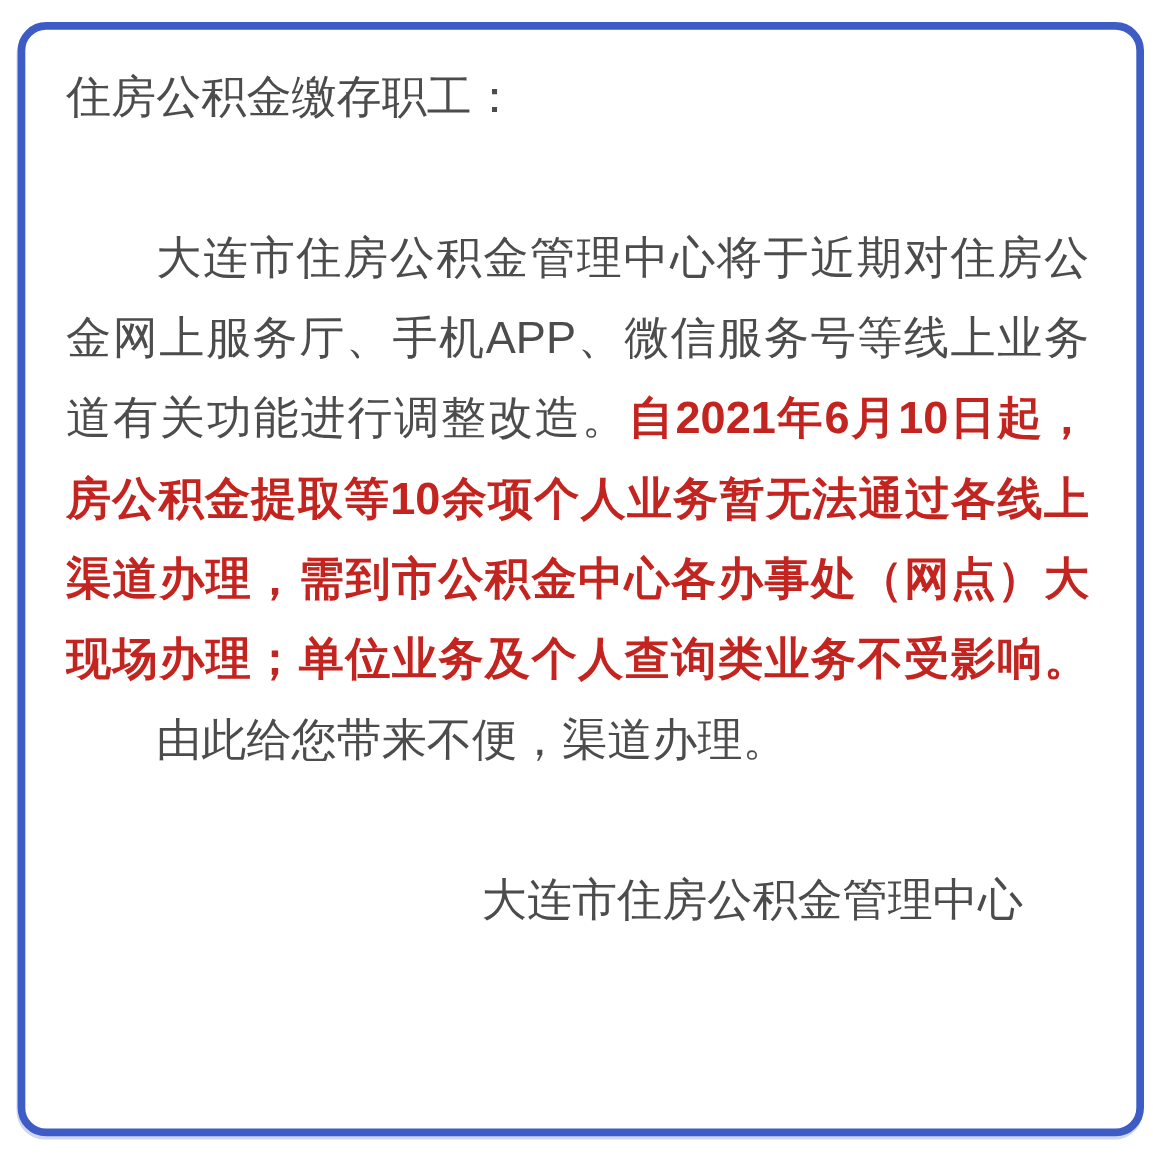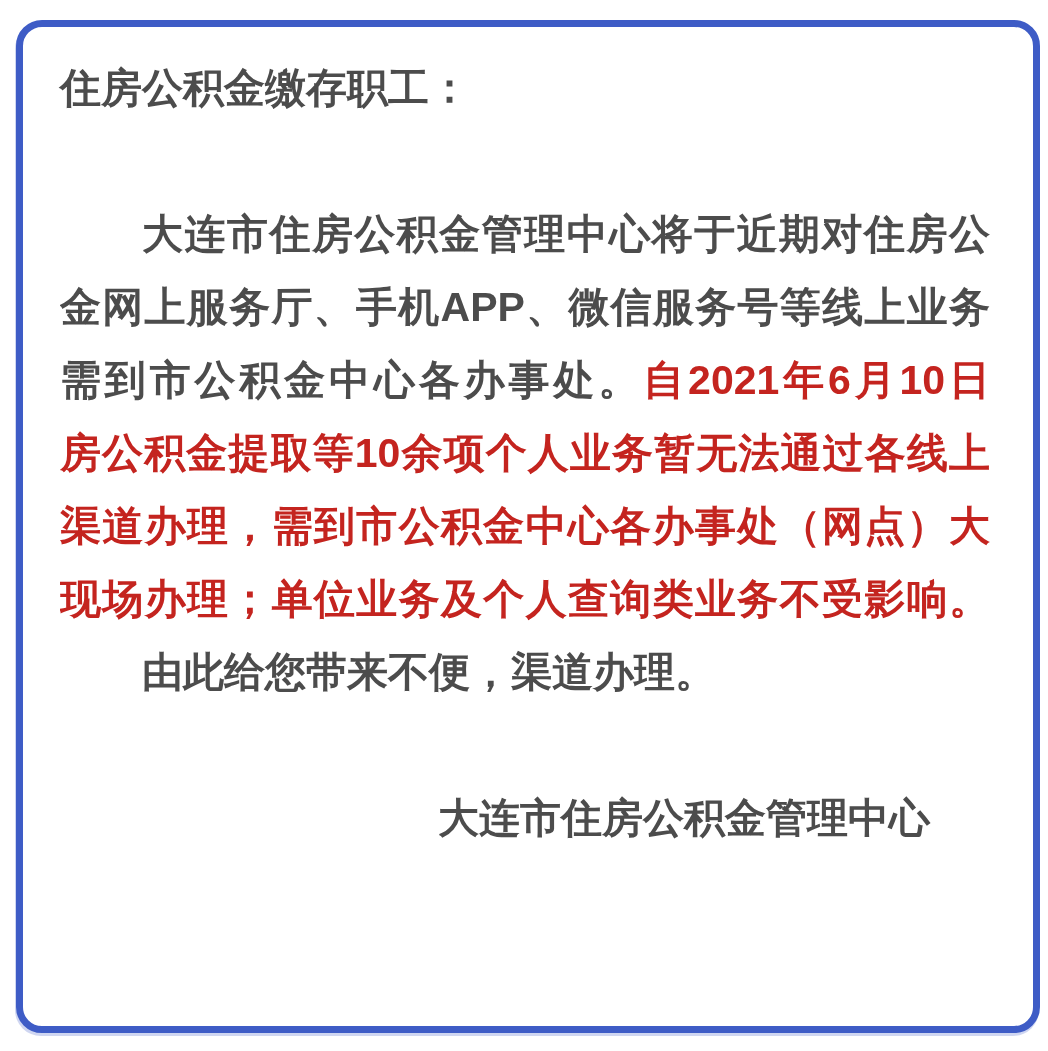--- a/index.html
+++ b/index.html
@@ -37,21 +37,21 @@
     letter-spacing: 0;
   }
   .spacer { height: 73px; }
   .indent { text-indent: 2em; }
   .full {
     text-align: justify;
     text-align-last: justify;
     white-space: normal;
     overflow: hidden;
   }
-  .seg { color: #4c4c4c; font-weight: 700; }
+  .seg { color: #4c4c4c; font-weight: 400; }
   .seg.red { color: #c4241f; font-weight: 700; }
   .right { text-align: right; text-align-last: right; }
   .sig { padding-right: 60px; }
   .date { padding-right: 72px; }
 </style>
 </head>
 <body>
 
 <div class="page">
   <div class="card">
@@ -62,21 +62,21 @@
 
     <div class="spacer"></div>
 
     <div class="line full indent">
       <span class="seg">大连市住房公积金管理中心将于近期对住房公积</span>
     </div>
     <div class="line full">
       <span class="seg">金网上服务厅、手机APP、微信服务号等线上业务渠</span>
     </div>
     <div class="line full">
-      <span class="seg">需到市公积金中心各办事处。</span><span class="seg red">自2021年6月10日起，住</span>
+      <span class="seg">道有关功能进行调整改造。</span><span class="seg red">自2021年6月10日起，住</span>
     </div>
     <div class="line full">
       <span class="seg red">房公积金提取等10余项个人业务暂无法通过各线上</span>
     </div>
     <div class="line full">
       <span class="seg red">渠道办理，需到市公积金中心各办事处（网点）大厅</span>
     </div>
     <div class="line full">
       <span class="seg red">现场办理；单位业务及个人查询类业务不受影响。</span>
     </div>

